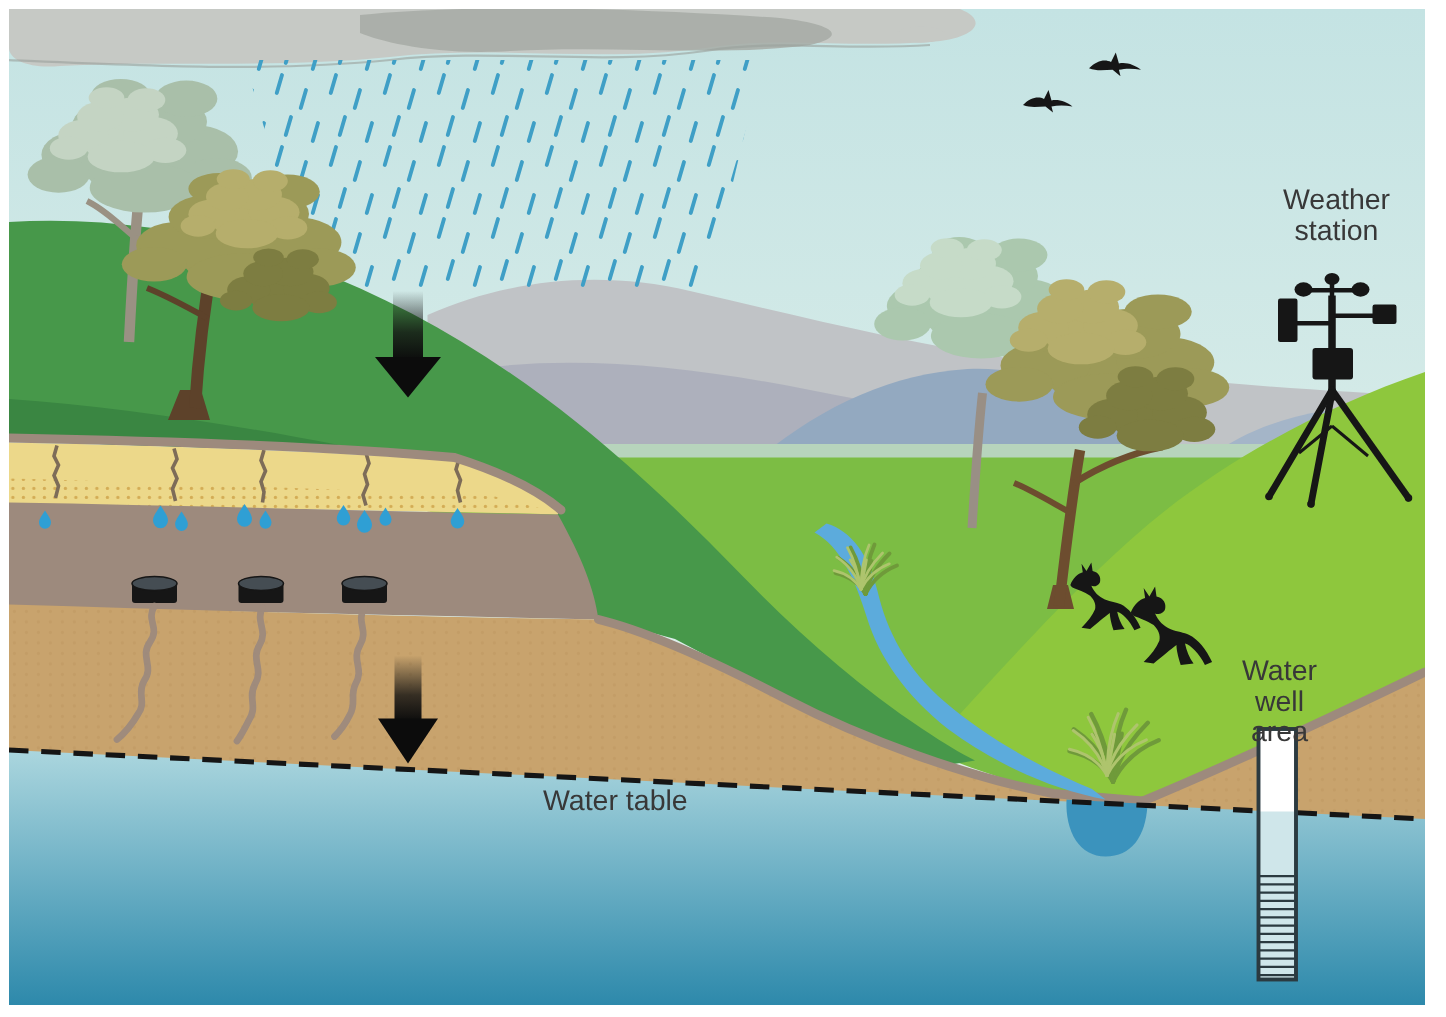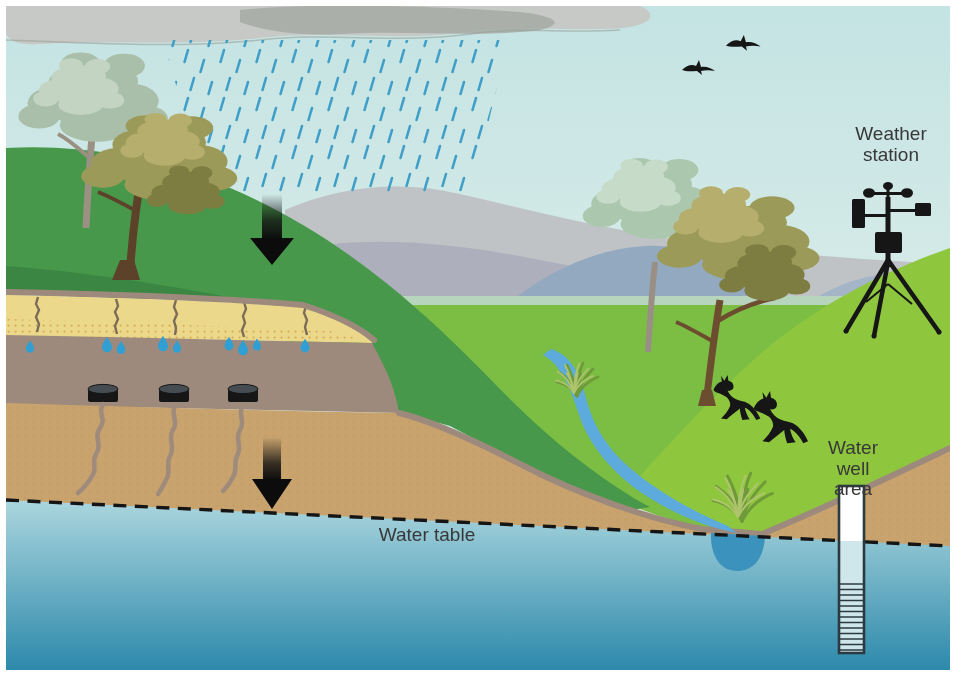--- a/index.html
+++ b/index.html
@@ -257,16 +257,16 @@
   <span>Weather</span>
   <span>station</span>
 </div>
 
 <div class="lbl" style="left:813px;top:438px;width:80px">
   <span>Water</span>
   <span>well</span>
   <span>area</span>
 </div>
 
-<div class="lbl single" style="left:362px;top:525px;width:130px;text-align:center">
+<div class="lbl single" style="left:362px;top:525px;width:130px;text-align:left">
   <span>Water table</span>
 </div>
 </div>
 
 </body></html>

